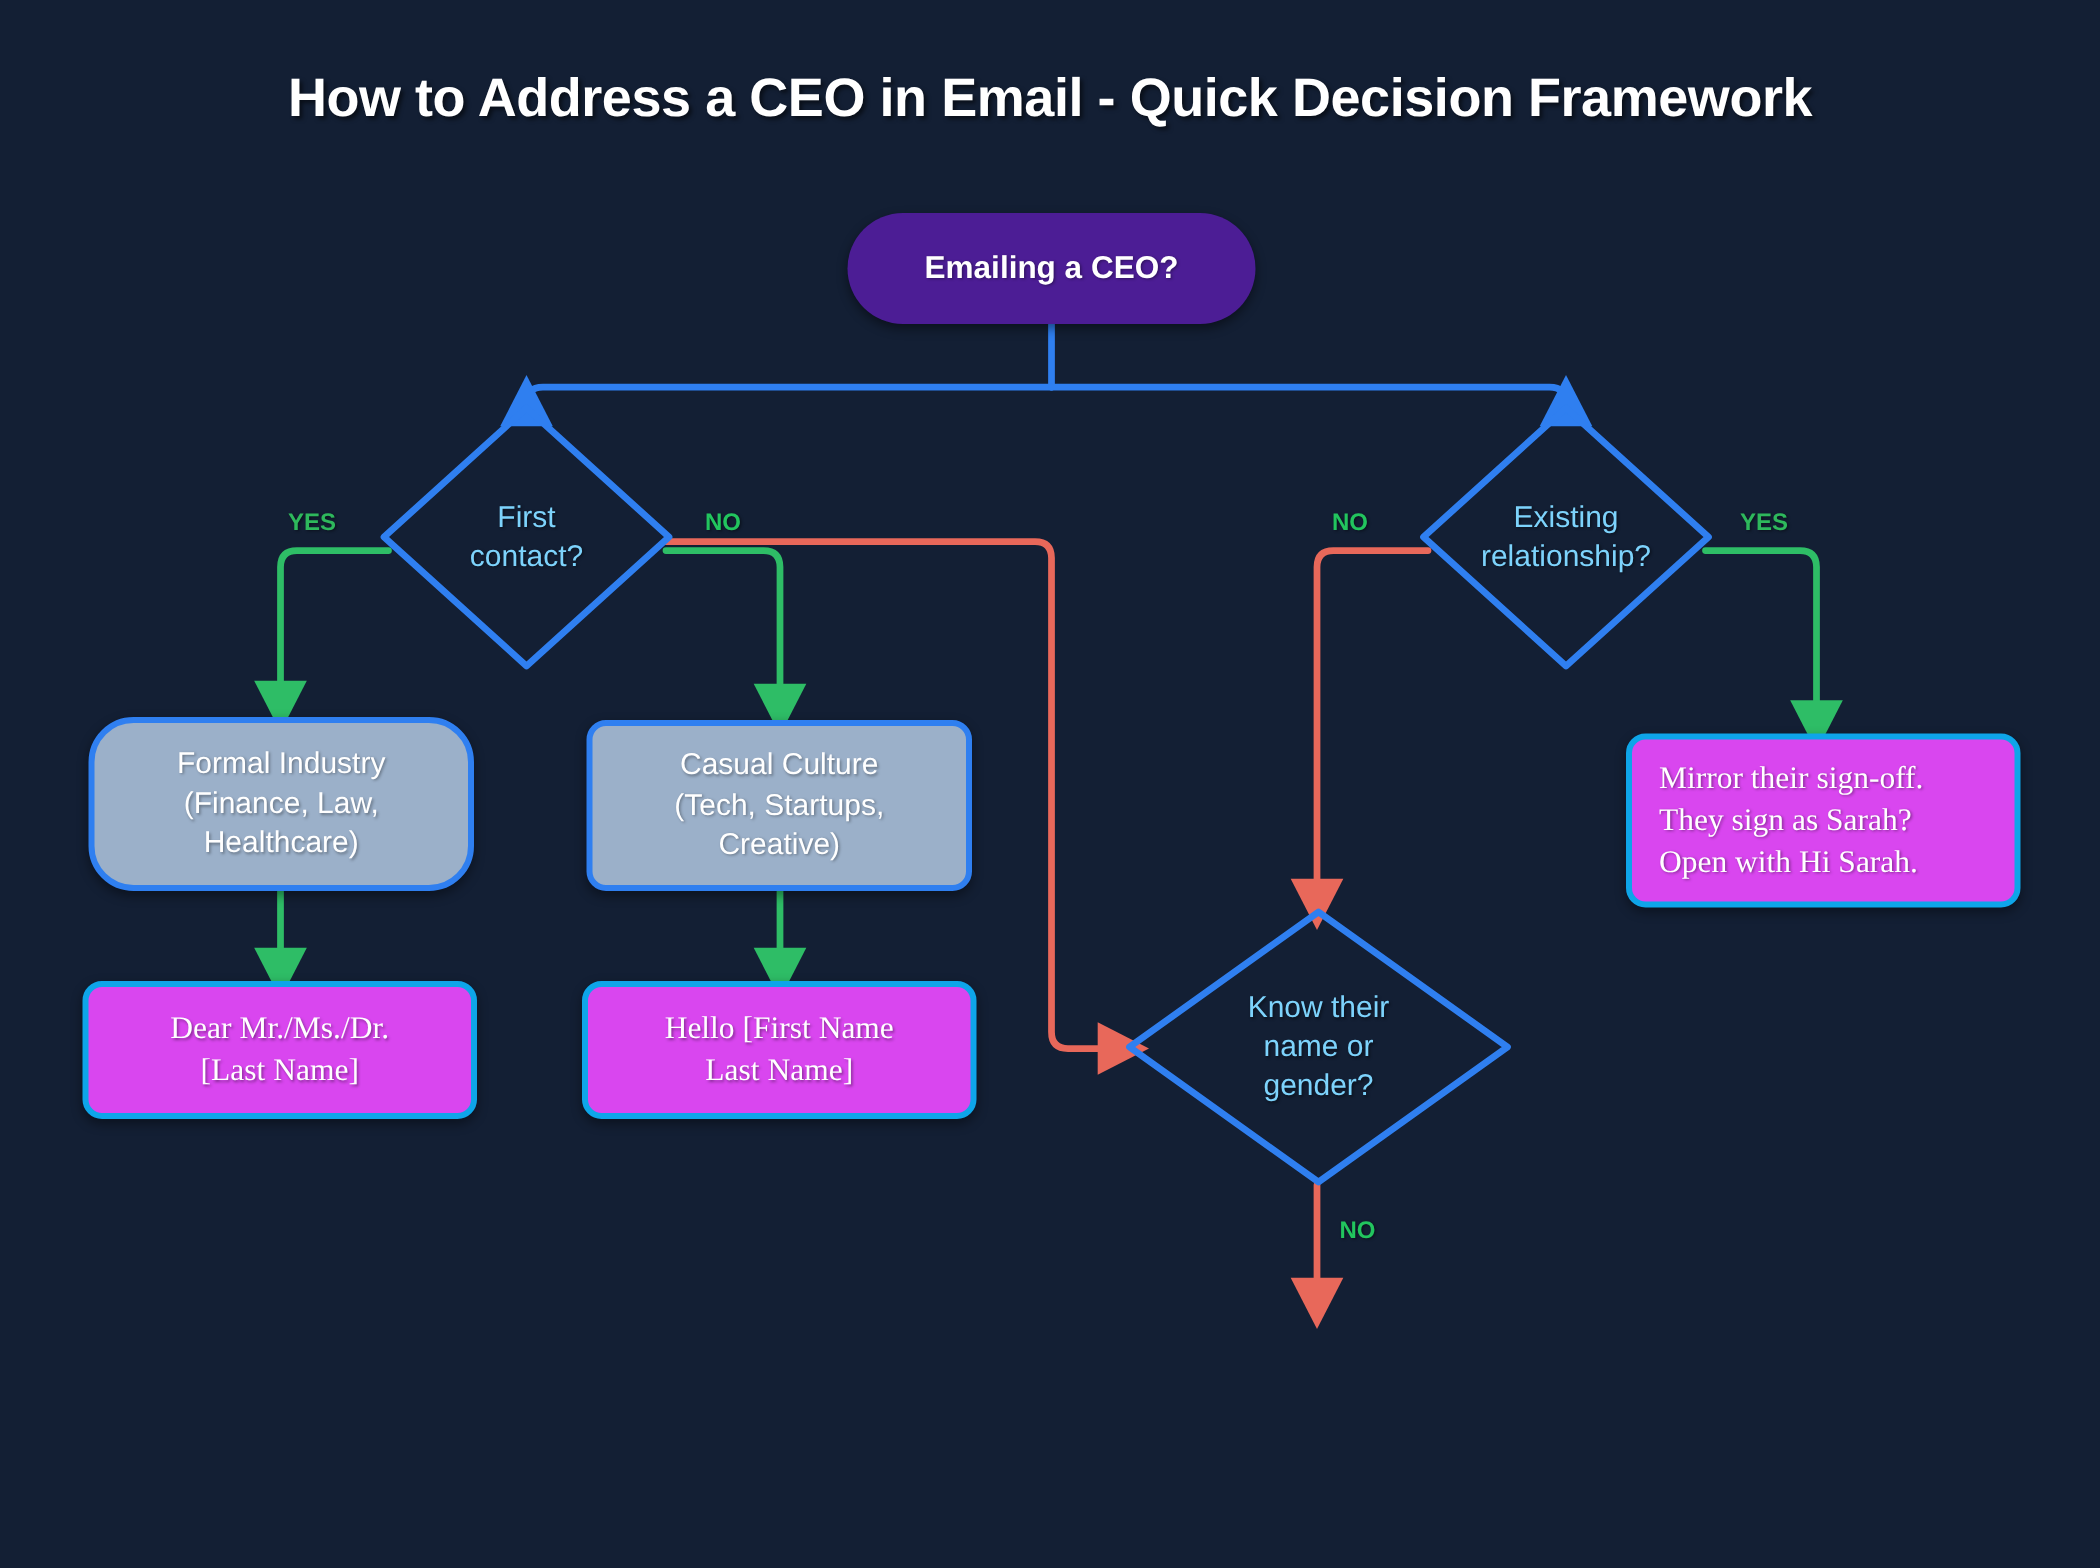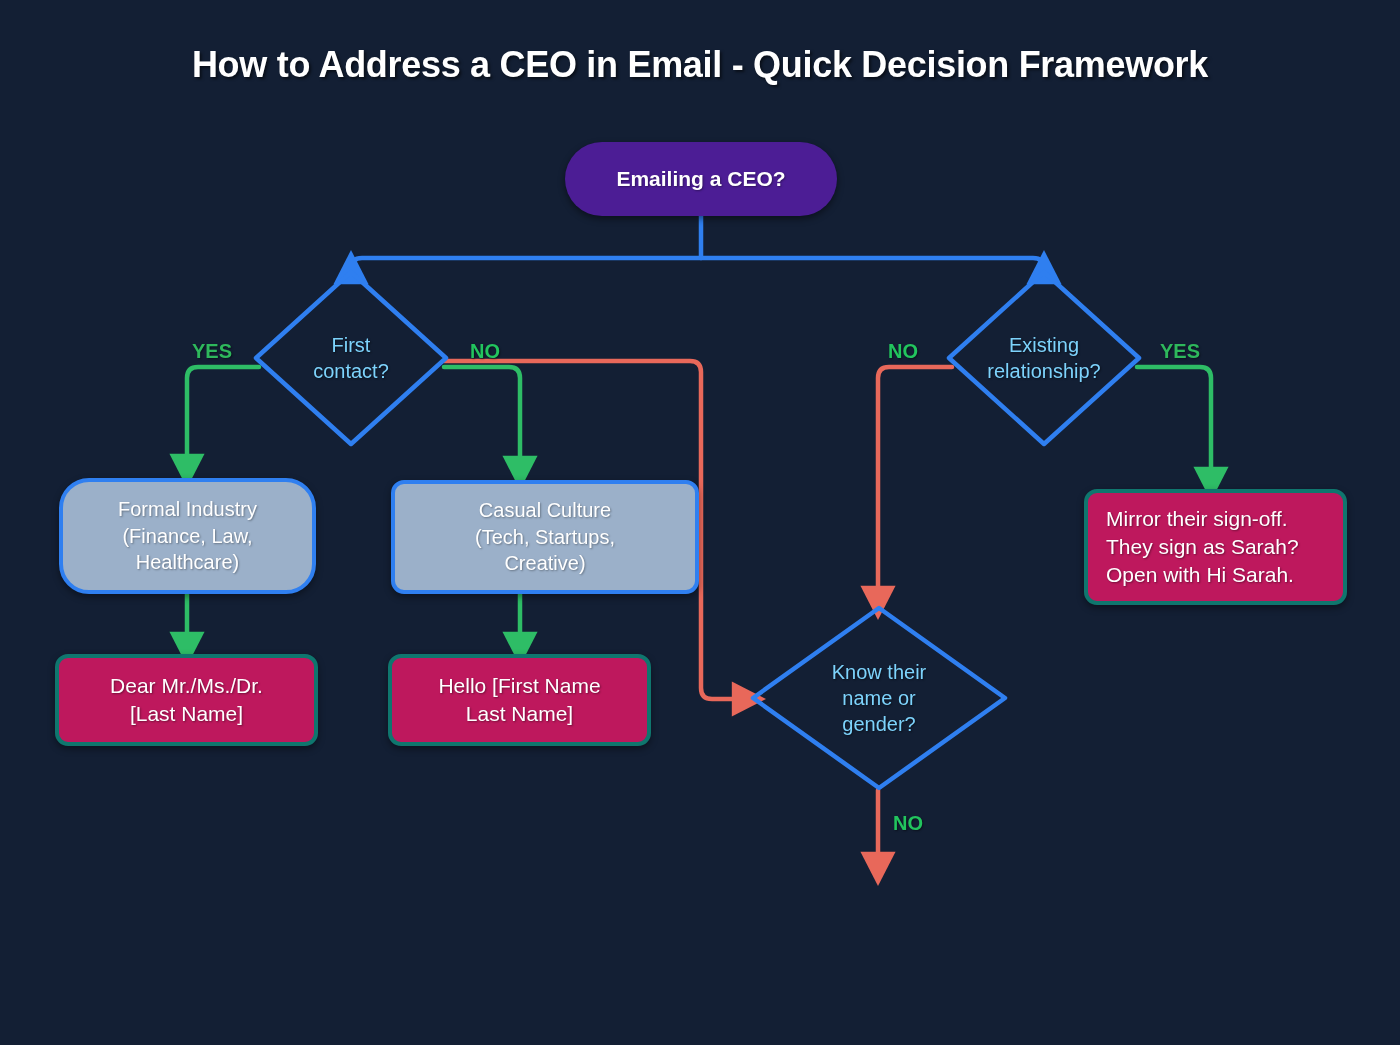--- a/index.html
+++ b/index.html
@@ -66,26 +66,27 @@
   .process-node {
     background: #9bb0c9;
     border: 4px solid #2f7ff0;
     border-radius: 13px;
     font-size: 20px;
     box-shadow: 0 3px 7px rgba(0,0,0,0.4);
     text-shadow: 1px 1px 2px rgba(0,0,0,0.35);
   }
   
   .result-node {
-    background: #be185d;
-    border: 4px solid #0f766e;
+    background: #d946ef;
+    border: 4px solid #0ea5e9;
     border-radius: 13px;
     font-size: 21px;
     box-shadow: 0 3px 7px rgba(0,0,0,0.4);
     text-shadow: 1px 1px 2px rgba(0,0,0,0.4);
+    font-family: Liberation Serif, serif;
   }
   .result-node.left-align {
     justify-content: flex-start;
     text-align: left;
     padding-left: 18px;
   }
   
   .decision {
     position: absolute;
     z-index: 3;
@@ -107,21 +108,21 @@
     text-align: center;
     color: #7dd3fc;
     font-size: 20px;
     line-height: 1.3;
     white-space: pre-line;
     text-shadow: 1px 1px 2px rgba(0,0,0,0.45);
   }
   
   .edge-label {
     position: absolute;
-    font-size: 20px;
+    font-size: 16px;
     font-weight: bold;
     z-index: 4;
     text-shadow: 1px 1px 2px rgba(0,0,0,0.45);
   }
   .lbl-yes { color: #2eb85c; }
   .lbl-no  { color: #22c55e; }
 </style>
 </head>
 <body>
 
@@ -192,21 +193,21 @@
     </svg>
     <div class="dia-label">Know their
 name or
 gender?</div>
   </div>
 
   <div class="node process-node" style="left:59px; top:478px; width:257px; height:116px;border-radius:30px;">Formal Industry
 (Finance, Law,
 Healthcare)</div>
 
-  <div class="node process-node" style="left:391px; top:480px; width:308px; height:114px;">Casual Culture
+  <div class="node process-node" style="left:391px; top:480px; width:257px; height:114px;">Casual Culture
 (Tech, Startups,
 Creative)</div>
 
   <div class="node result-node" style="left:55px; top:654px; width:263px; height:92px;">Dear Mr./Ms./Dr.
 [Last Name]</div>
 
   <div class="node result-node" style="left:388px; top:654px; width:263px; height:92px;">Hello [First Name
 Last Name]</div>
 
   <div class="node result-node left-align" style="left:1084px; top:489px; width:263px; height:116px;">Mirror their sign-off.

